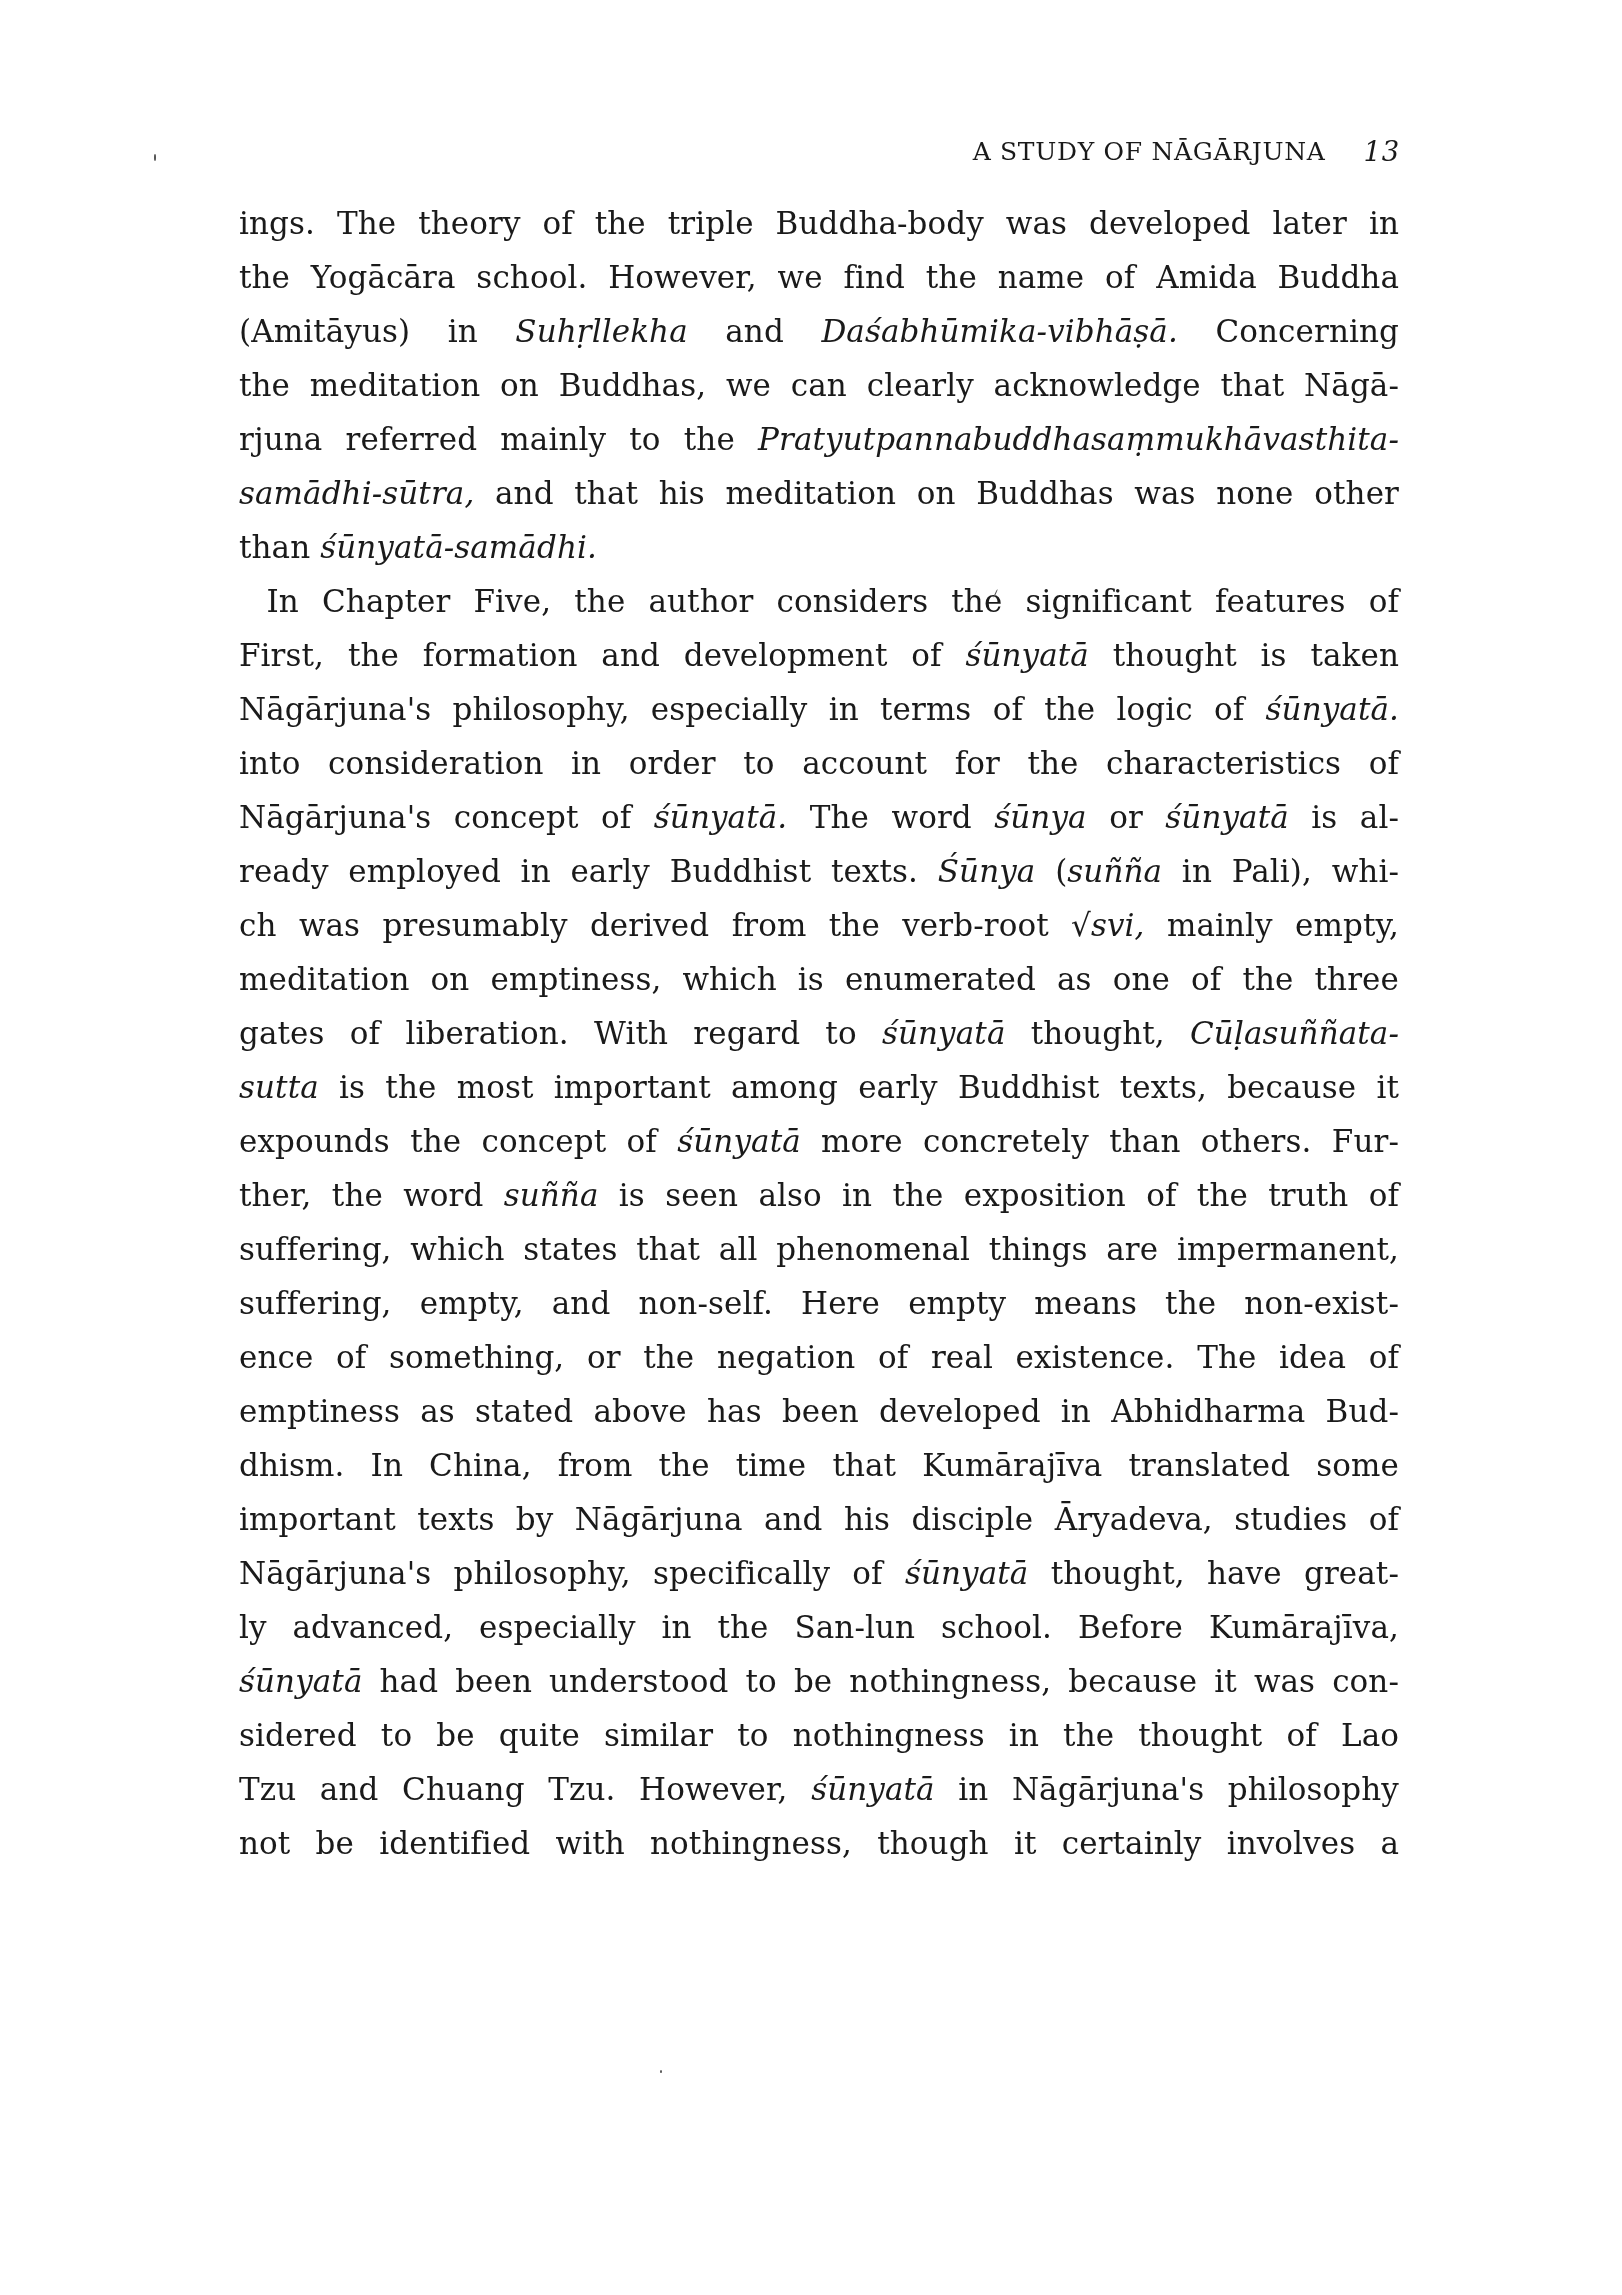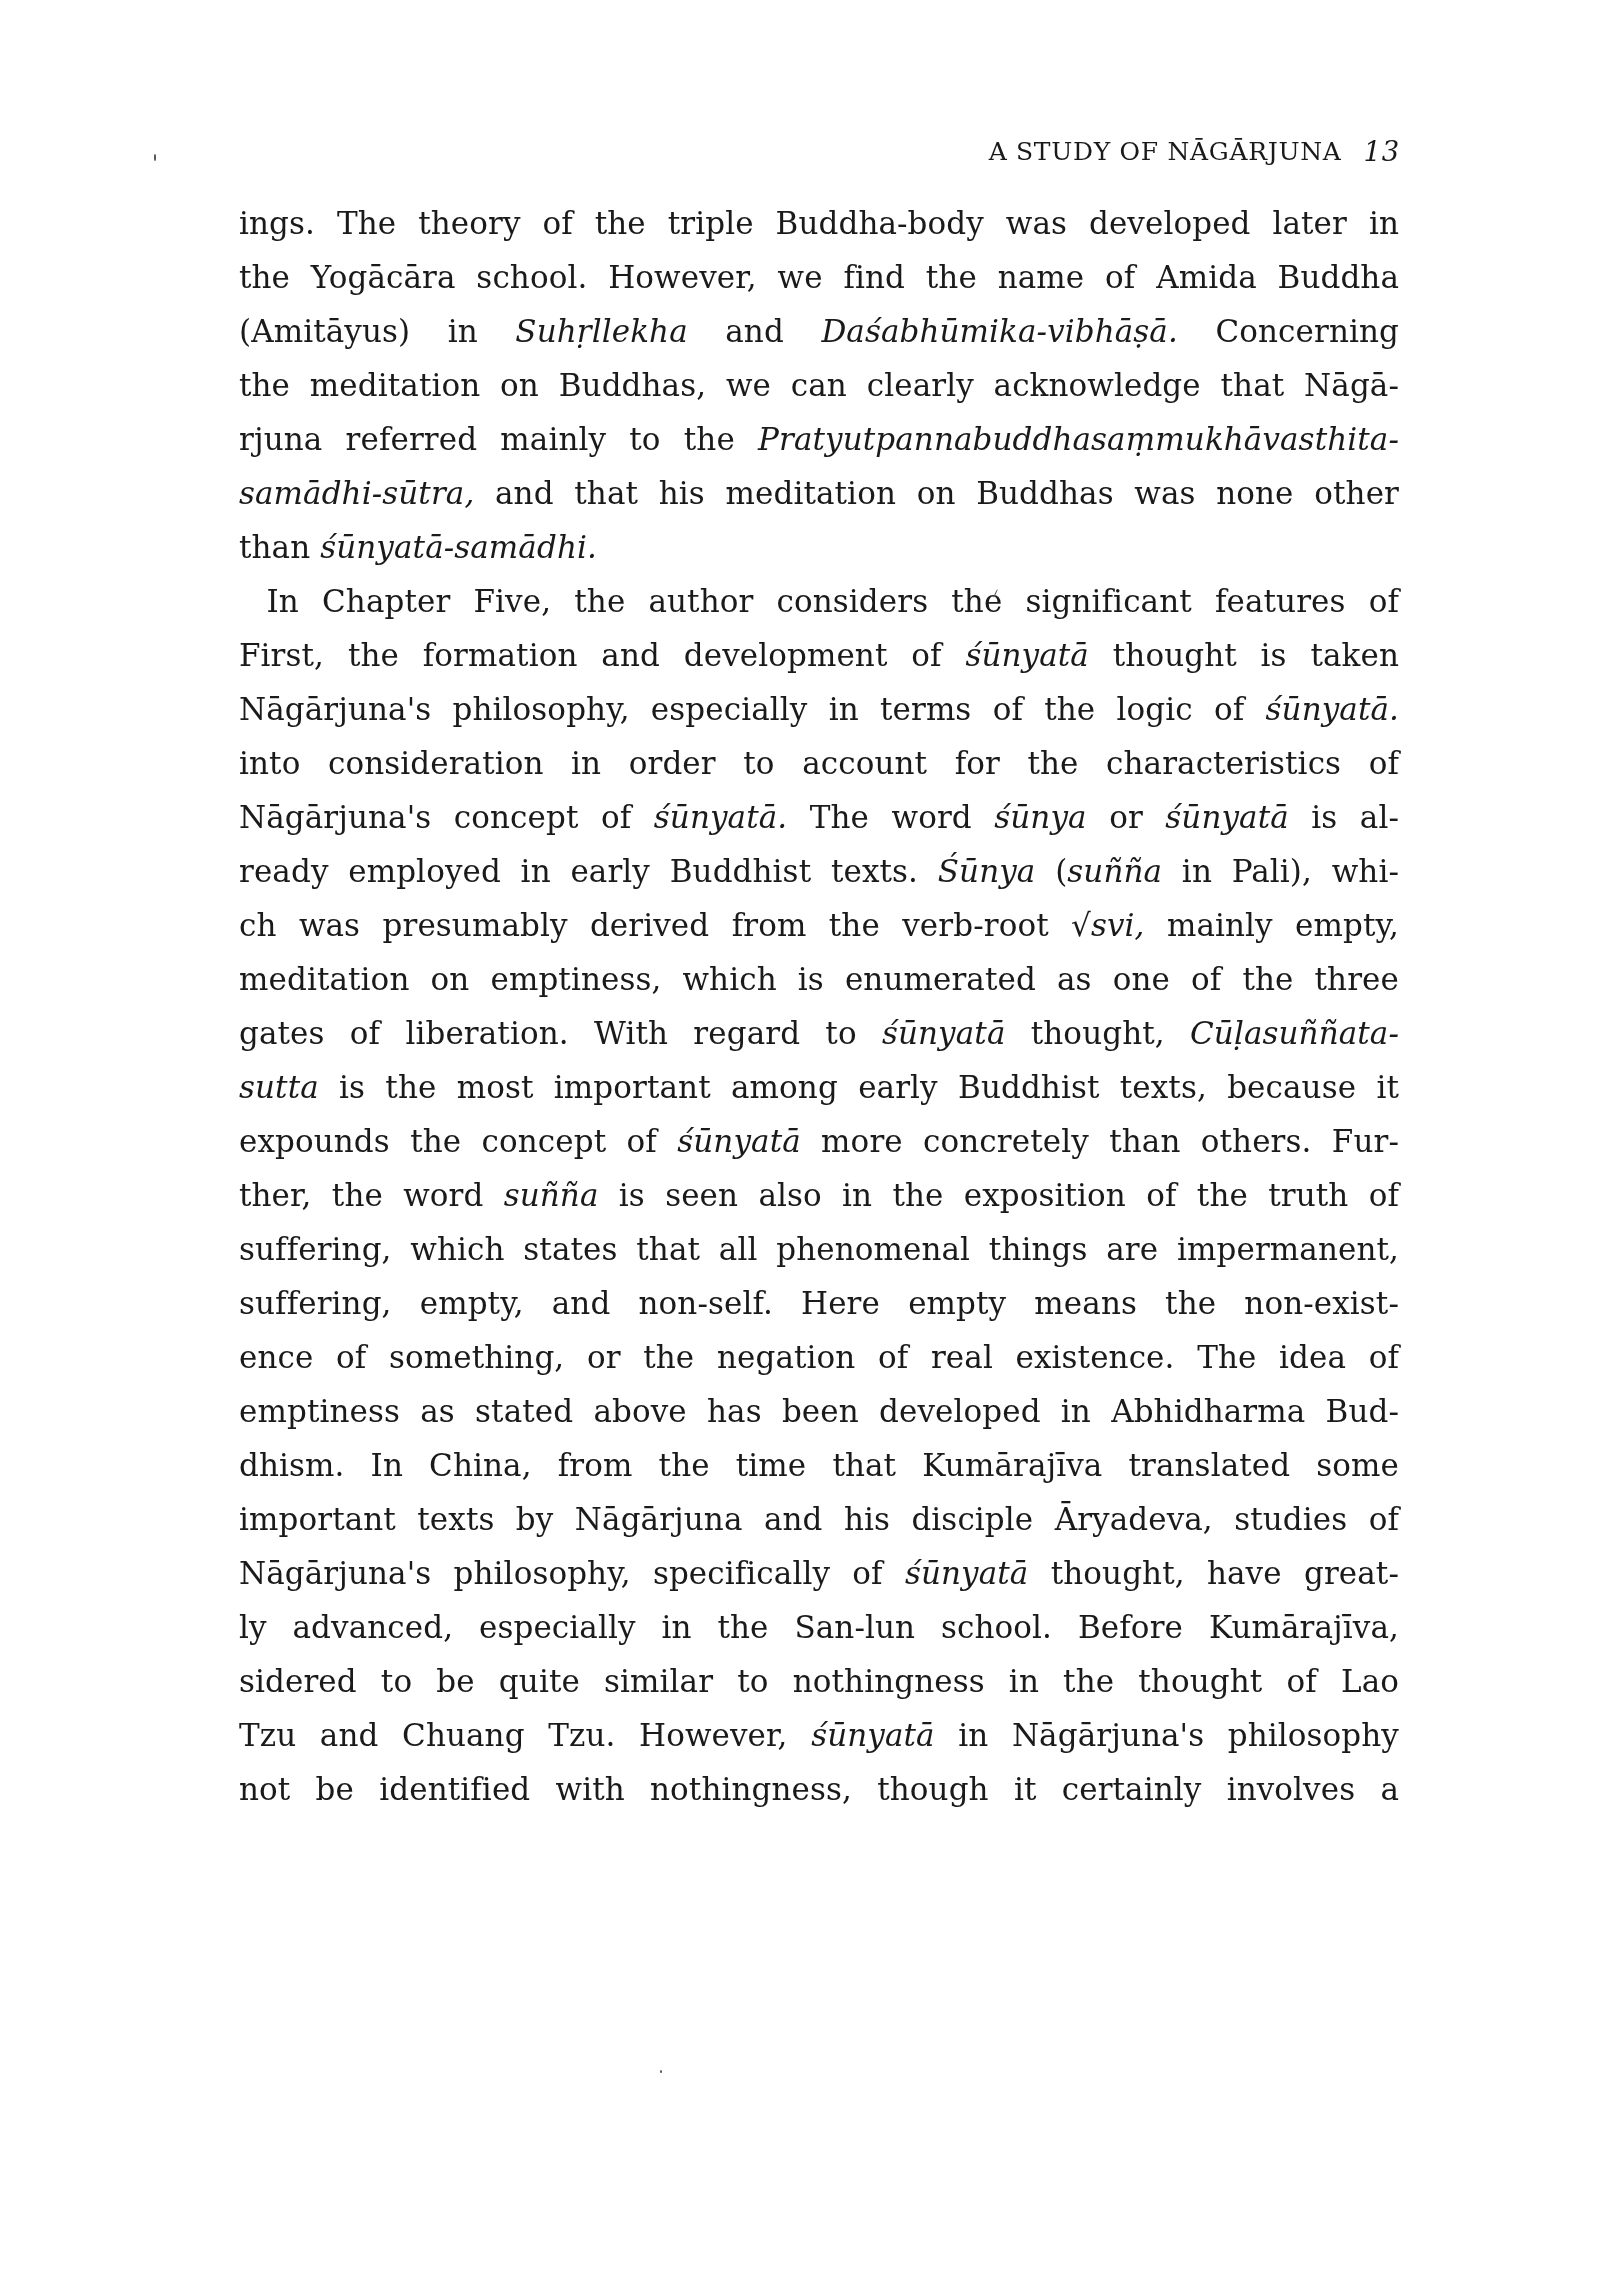--- a/index.html
+++ b/index.html
@@ -21,21 +21,21 @@
       left: 870px;
       width: 530px;
       height: 46px;
       display: flex;
       justify-content: flex-end;
       align-items: center;
       font-size: 25px;
       letter-spacing: 0.7px;
     }
     .running-head .title {
-      margin-right: 22px;
+      margin-right: 38px;
     }
     .running-head .page-num {
       font-style: italic;
       font-size: 27.5px;
     }
     .body-text {
       position: absolute;
       top: 196px;
       left: 239px;
       width: 1160px;
@@ -96,20 +96,21 @@
       <div class="line"><span>expounds the concept of </span><span class="it">śūnyatā</span><span> more concretely than others. Fur-</span></div>
       <div class="line"><span>ther, the word </span><span class="it">suñña</span><span> is seen also in the exposition of the truth of</span></div>
       <div class="line"><span>suffering, which states that all phenomenal things are impermanent,</span></div>
       <div class="line"><span>suffering, empty, and non-self. Here empty means the non-exist-</span></div>
       <div class="line"><span>ence of something, or the negation of real existence. The idea of</span></div>
       <div class="line"><span>emptiness as stated above has been developed in Abhidharma Bud-</span></div>
       <div class="line"><span>dhism. In China, from the time that Kumārajīva translated some</span></div>
       <div class="line"><span>important texts by Nāgārjuna and his disciple Āryadeva, studies of</span></div>
       <div class="line"><span>Nāgārjuna's philosophy, specifically of </span><span class="it">śūnyatā</span><span> thought, have great-</span></div>
       <div class="line"><span>ly advanced, especially in the San-lun school. Before Kumārajīva,</span></div>
+      <div class="line"><span class="it">śūnyatā</span><span> had been understood to be nothingness, because it was con-</span></div>
       <div class="line"><span>sidered to be quite similar to nothingness in the thought of Lao</span></div>
       <div class="line"><span>Tzu and Chuang Tzu. However, </span><span class="it">śūnyatā</span><span> in Nāgārjuna's philosophy</span></div>
       <div class="line"><span>not be identified with nothingness, though it certainly involves a</span></div>
     </div>
   </div>
 
 <div class="speck" style="left:154px;top:154px;width:2px;height:6.5px;"></div>
 <div class="speck" style="left:660px;top:2070px;width:2px;height:3.3px;"></div>
 <div class="speck" style="left:995px;top:589px;width:1.3px;height:9.2px;transform:rotate(25deg);"></div>
 

